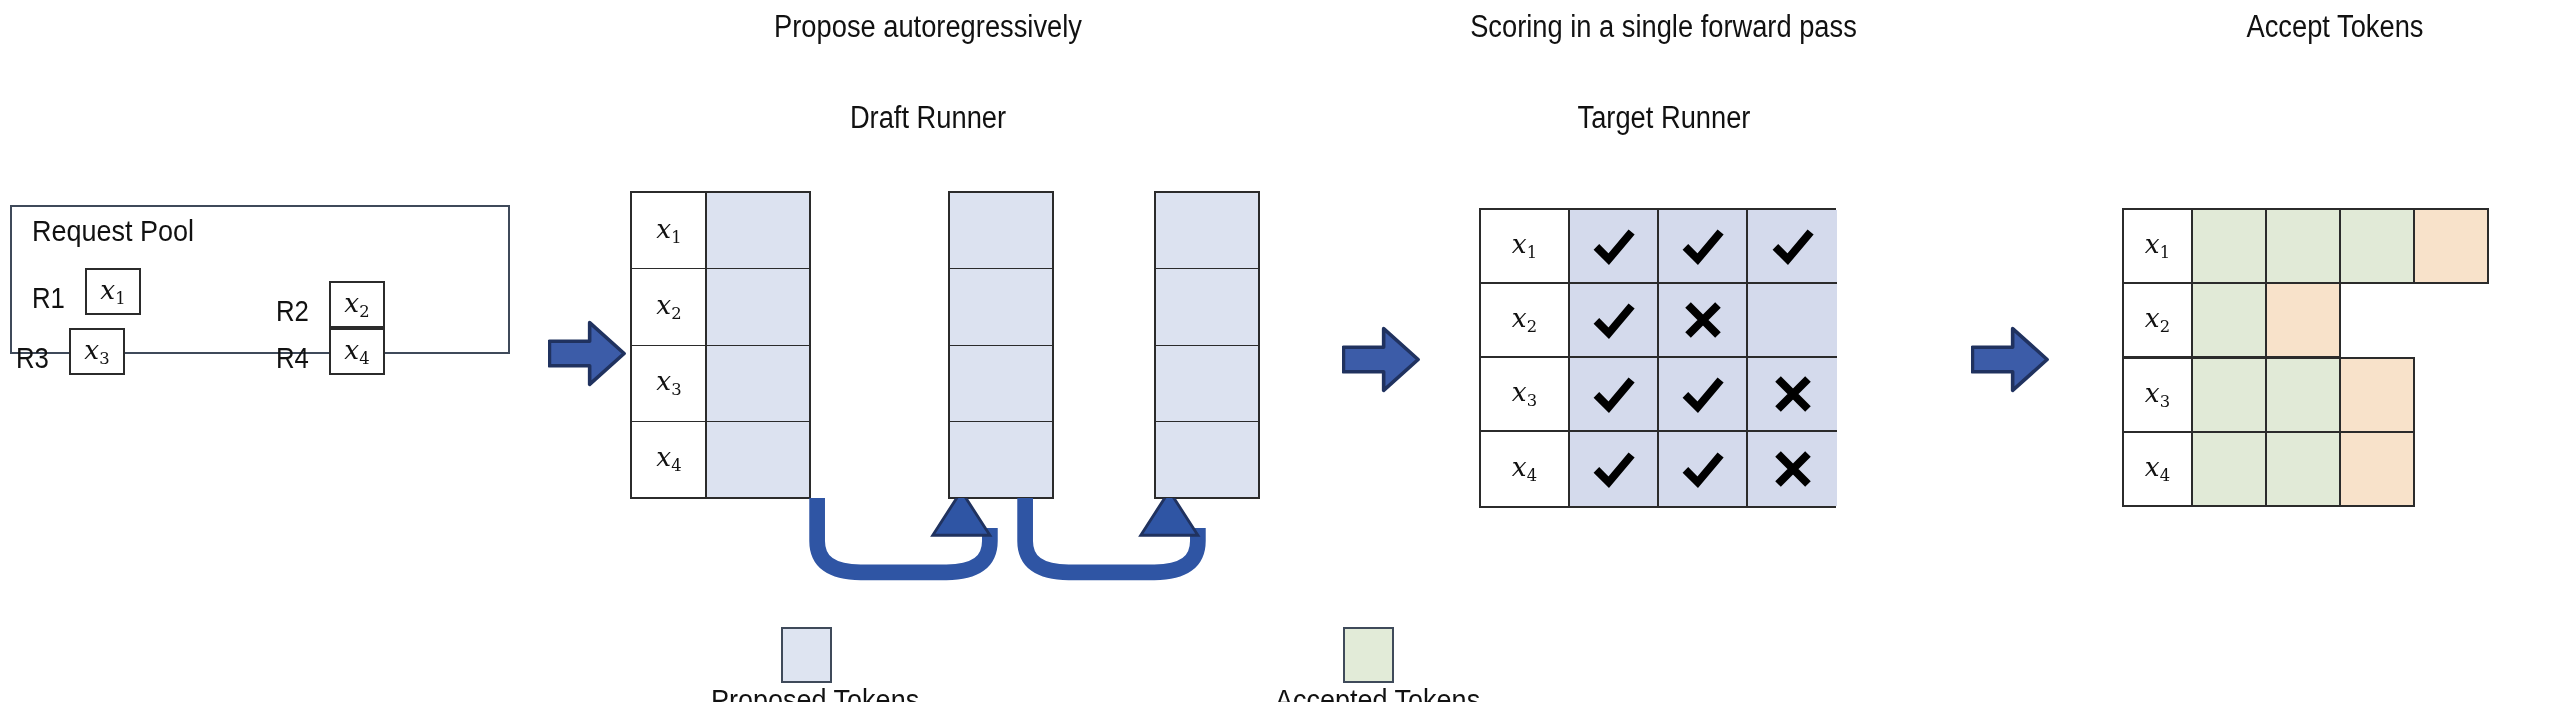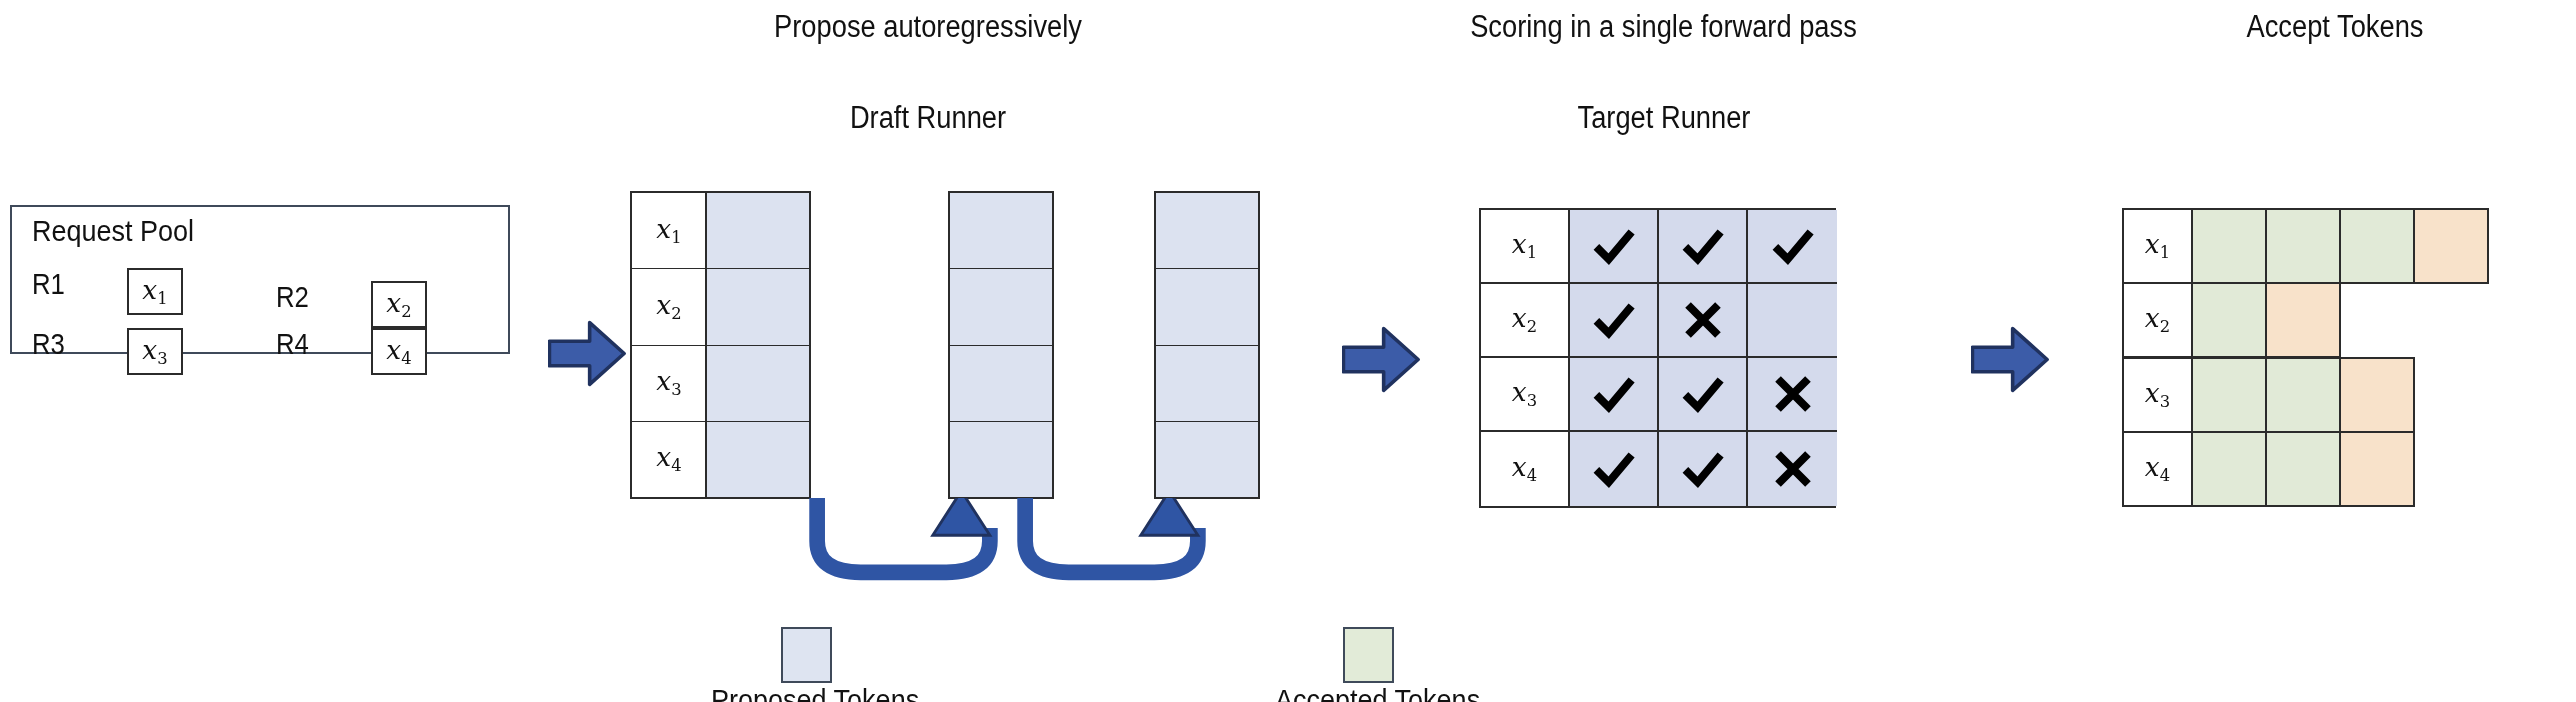--- a/index.html
+++ b/index.html
@@ -29,21 +29,21 @@
     left:10px;top:205px;width:500px;height:149px;
     border:2.1px solid #3f4a5a;
     background:#ffffff;
     box-sizing:border-box;
   }
   #request-pool-title{
     position:absolute;left:20px;top:7.1px;
     font-size:30px;color:#111;white-space:nowrap;
     transform:scaleX(0.9);transform-origin:left center;
   }
-  .req-row{position:absolute;display:flex;align-items:flex-start;gap:42px;}
+  .req-row{position:absolute;display:flex;align-items:flex-end;}
   .req-label{
     font-size:28.6px;color:#111;white-space:nowrap;
     transform:scaleX(0.9);transform-origin:left center;
     width:53px;
   }
   .req-box{
     width:56px;height:47px;
     border:2.1px solid #2b2b2b;
     box-sizing:border-box;
     background:#fff;
@@ -185,21 +185,21 @@
       </span>
     </div>
 
     <div class="req-row" style="left:264px;top:74px;">
       <span class="req-label">R2</span>
       <span class="req-box">
         <span class="xvar">x<sub>2</sub></span>
       </span>
     </div>
 
-    <div class="req-row" style="left:20px;top:121px;">
+    <div class="req-row" style="left:4px;top:121px;">
       <span class="req-label">R3</span>
       <span class="req-box">
         <span class="xvar">x<sub>3</sub></span>
       </span>
     </div>
 
     <div class="req-row" style="left:264px;top:121px;">
       <span class="req-label">R4</span>
       <span class="req-box">
         <span class="xvar">x<sub>4</sub></span>

